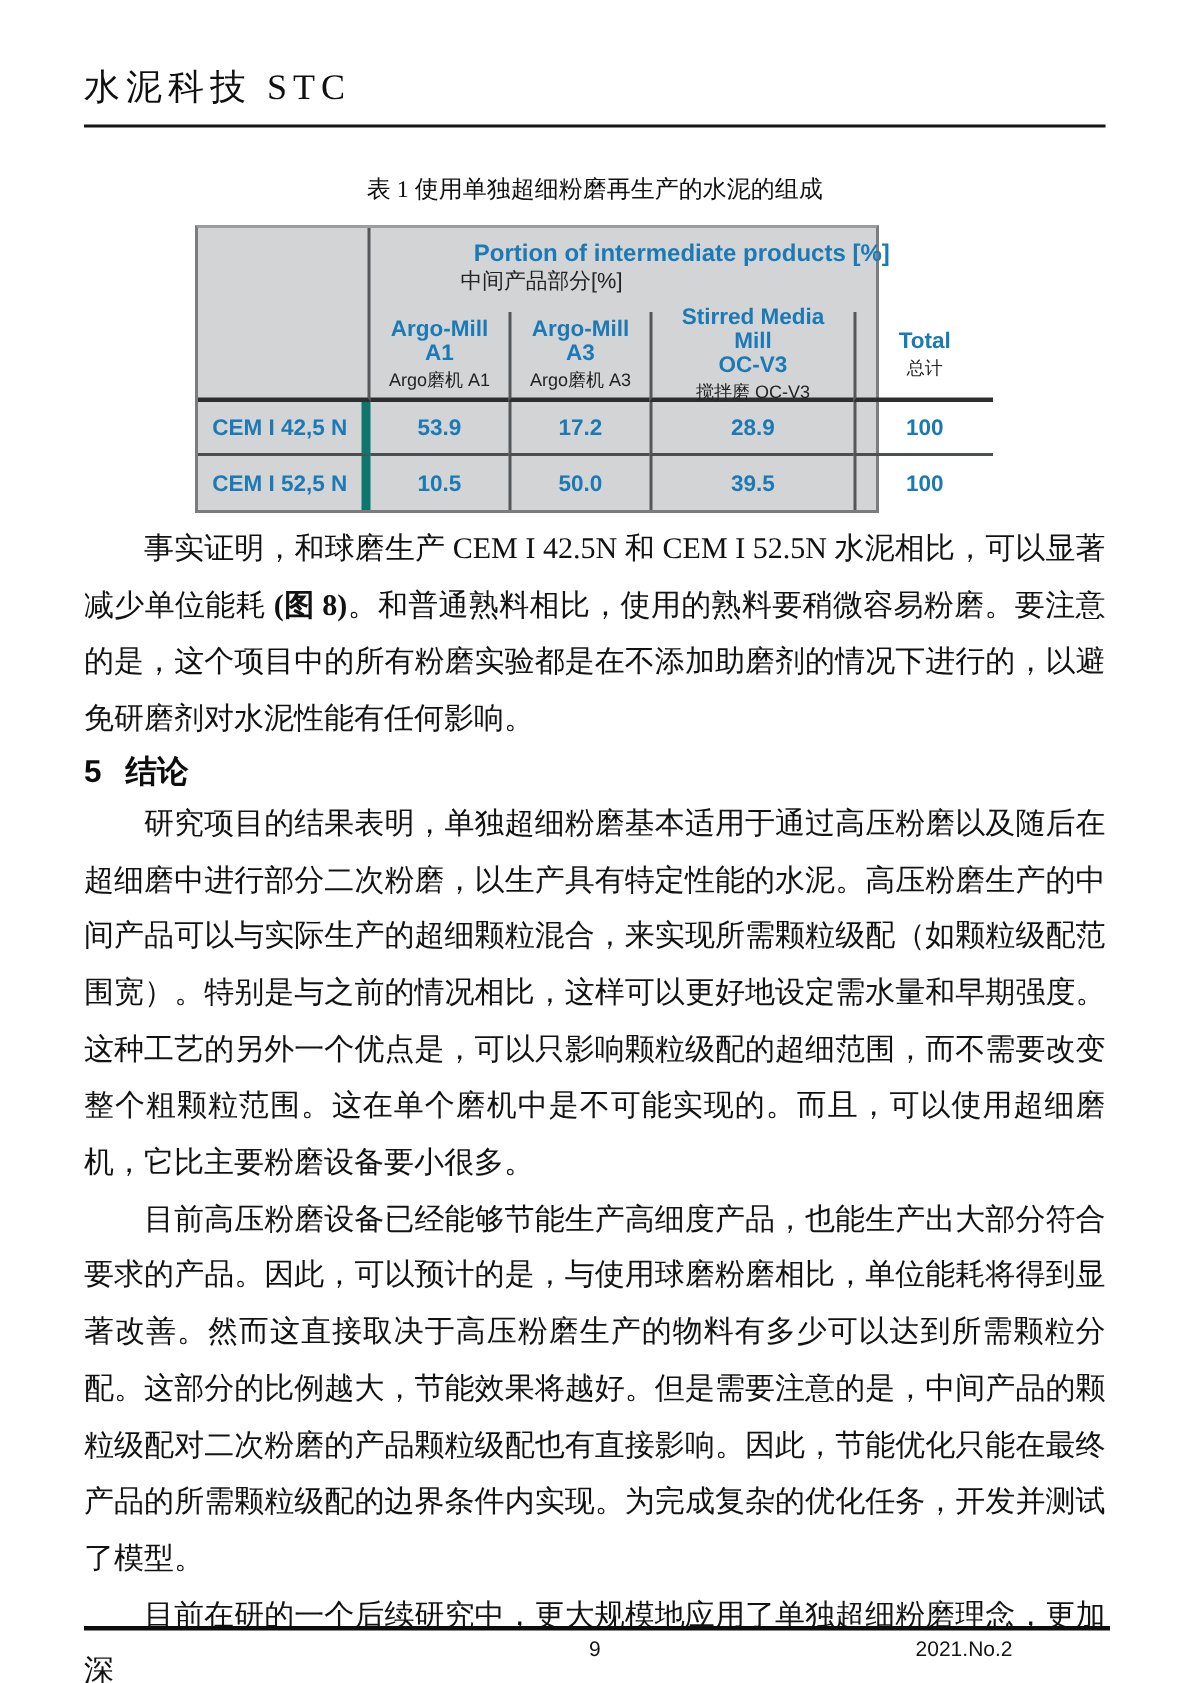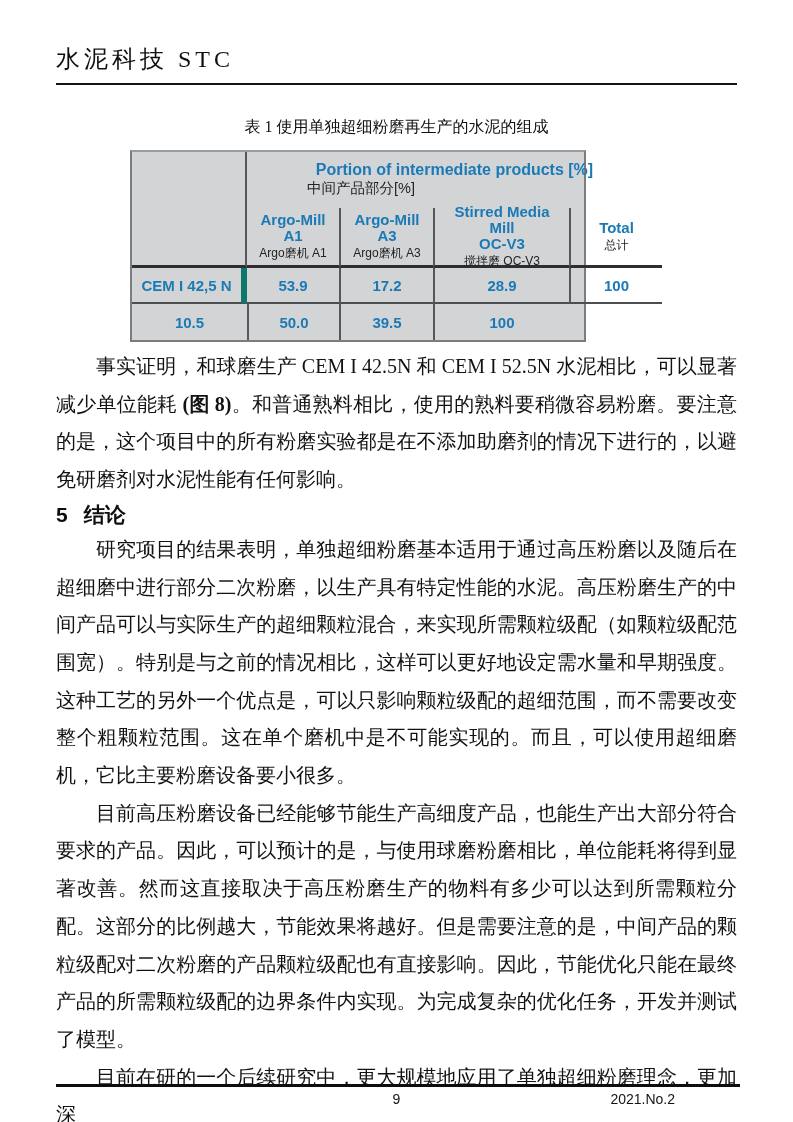--- a/index.html
+++ b/index.html
@@ -184,20 +184,21 @@
 
       <div class="zh-line">总计</div>
     </div>
 
     <div class="cell rowlabel r1">CEM I 42,5 N</div>
     <div class="cell val first r1">53.9</div>
     <div class="cell val r1">17.2</div>
     <div class="cell val r1">28.9</div>
     <div class="cell val r1">100</div>
 
+    <div class="cell rowlabel r2">CEM I 52,5 N</div>
     <div class="cell val first r2">10.5</div>
     <div class="cell val r2">50.0</div>
     <div class="cell val r2">39.5</div>
     <div class="cell val r2">100</div>
   </div>
 
   <div class="bodytext">
     <p class="p1"><span>事实证明，和球磨生产 CEM I 42.5N 和 CEM I 52.5N 水泥相比，可以显著减少单位能耗 </span><b>(图 8)</b><span>。和普通熟料相比，使用的熟料要稍微容易粉磨。要注意的是，这个项目中的所有粉磨实验都是在不添加助磨剂的情况下进行的，以避免研磨剂对水泥性能有任何影响。</span></p>
 
     <h2 class="section-heading"><span class="sec-num">5</span><span>结论</span></h2>

